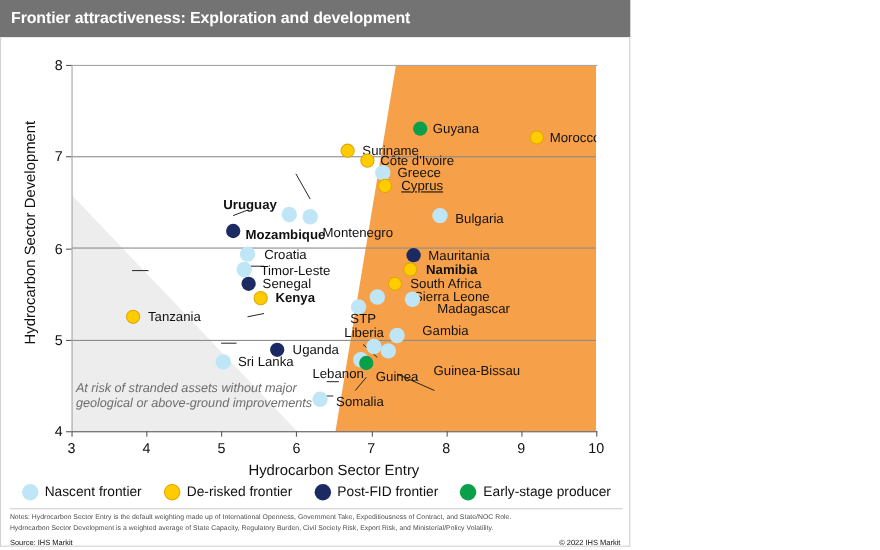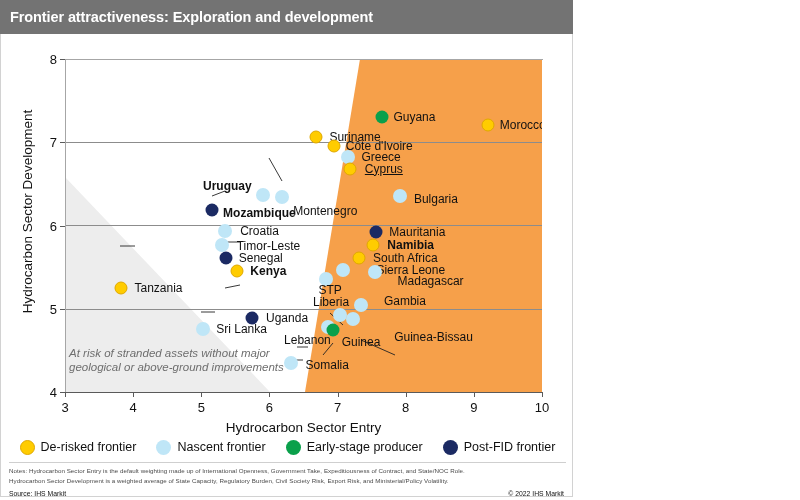--- a/index.html
+++ b/index.html
@@ -274,35 +274,35 @@
         <div class="ytick" style="top: 274.75px;"></div>
         <div class="ytick" style="top: 191.5px;"></div>
         <div class="ytick" style="top: 108.25px;"></div>
         <div class="ytick" style="top: 25px;"></div>
       </div>
 
     <div class="axis-title-x">Hydrocarbon  Sector Entry</div>
 
     <div class="legend" id="legend">
         <div class="legend-item">
+          <span class="legend-dot" style="background: rgb(191, 230, 247);"></span>
+          <span class="legend-txt">Nascent frontier</span>
+        </div>
+        <div class="legend-item">
           <span class="legend-dot" style="background: rgb(255, 204, 0); border: 1px solid rgb(224, 168, 0);"></span>
           <span class="legend-txt">De-risked frontier</span>
         </div>
         <div class="legend-item">
-          <span class="legend-dot" style="background: rgb(191, 230, 247);"></span>
-          <span class="legend-txt">Nascent frontier</span>
+          <span class="legend-dot" style="background: rgb(27, 42, 99);"></span>
+          <span class="legend-txt">Post-FID  frontier</span>
         </div>
         <div class="legend-item">
           <span class="legend-dot" style="background: rgb(10, 160, 75);"></span>
           <span class="legend-txt">Early-stage producer</span>
         </div>
-        <div class="legend-item">
-          <span class="legend-dot" style="background: rgb(27, 42, 99);"></span>
-          <span class="legend-txt">Post-FID  frontier</span>
-        </div>
       </div>
     <div class="legend-sep"></div>
 
     <div class="notes">Notes: Hydrocarbon  Sector Entry is the default  weighting  made up of International   Openness,  Government Take, Expeditiousness  of Contract, and State/NOC  Role. Hydrocarbon  Sector  Development  is a weighted  average  of State  Capacity,  Regulatory  Burden, Civil Society Risk, Export  Risk, and Ministerial/Policy Volatility.</div>
     <div class="source">Source:  IHS Markit</div>
     <div class="copyright">© 2022  IHS Markit</div>
 
   </div>
 </div>
 

